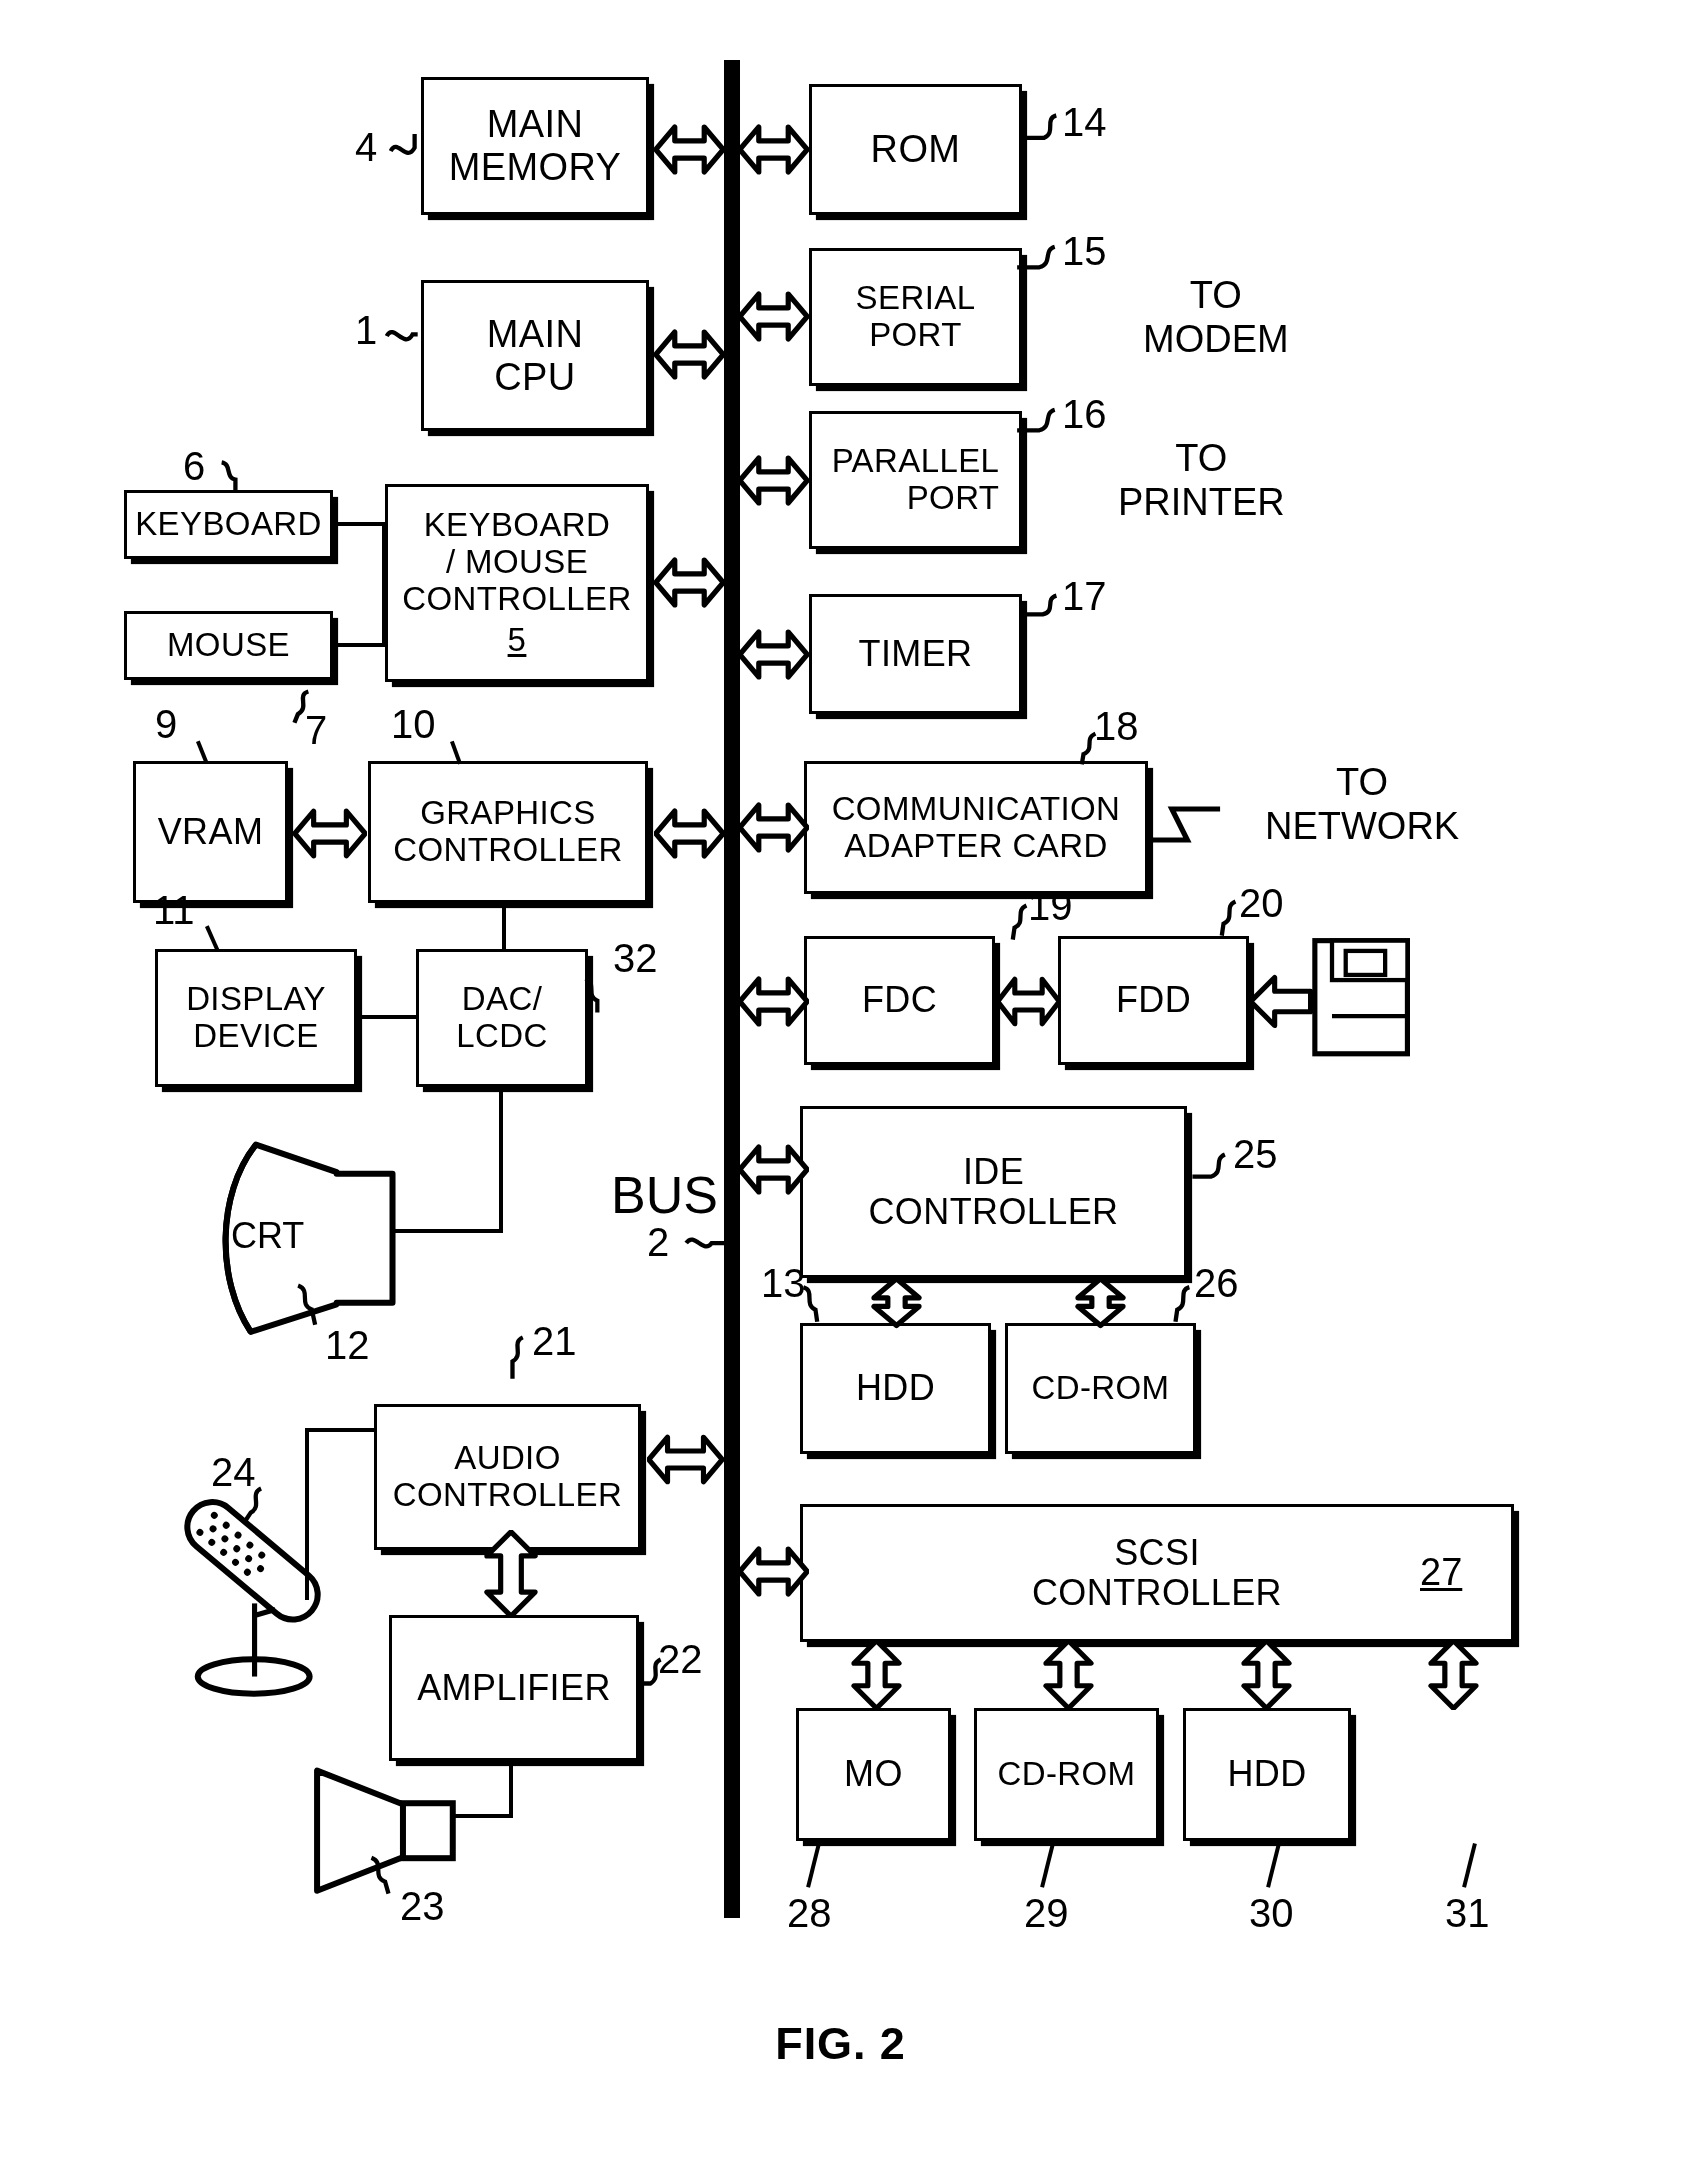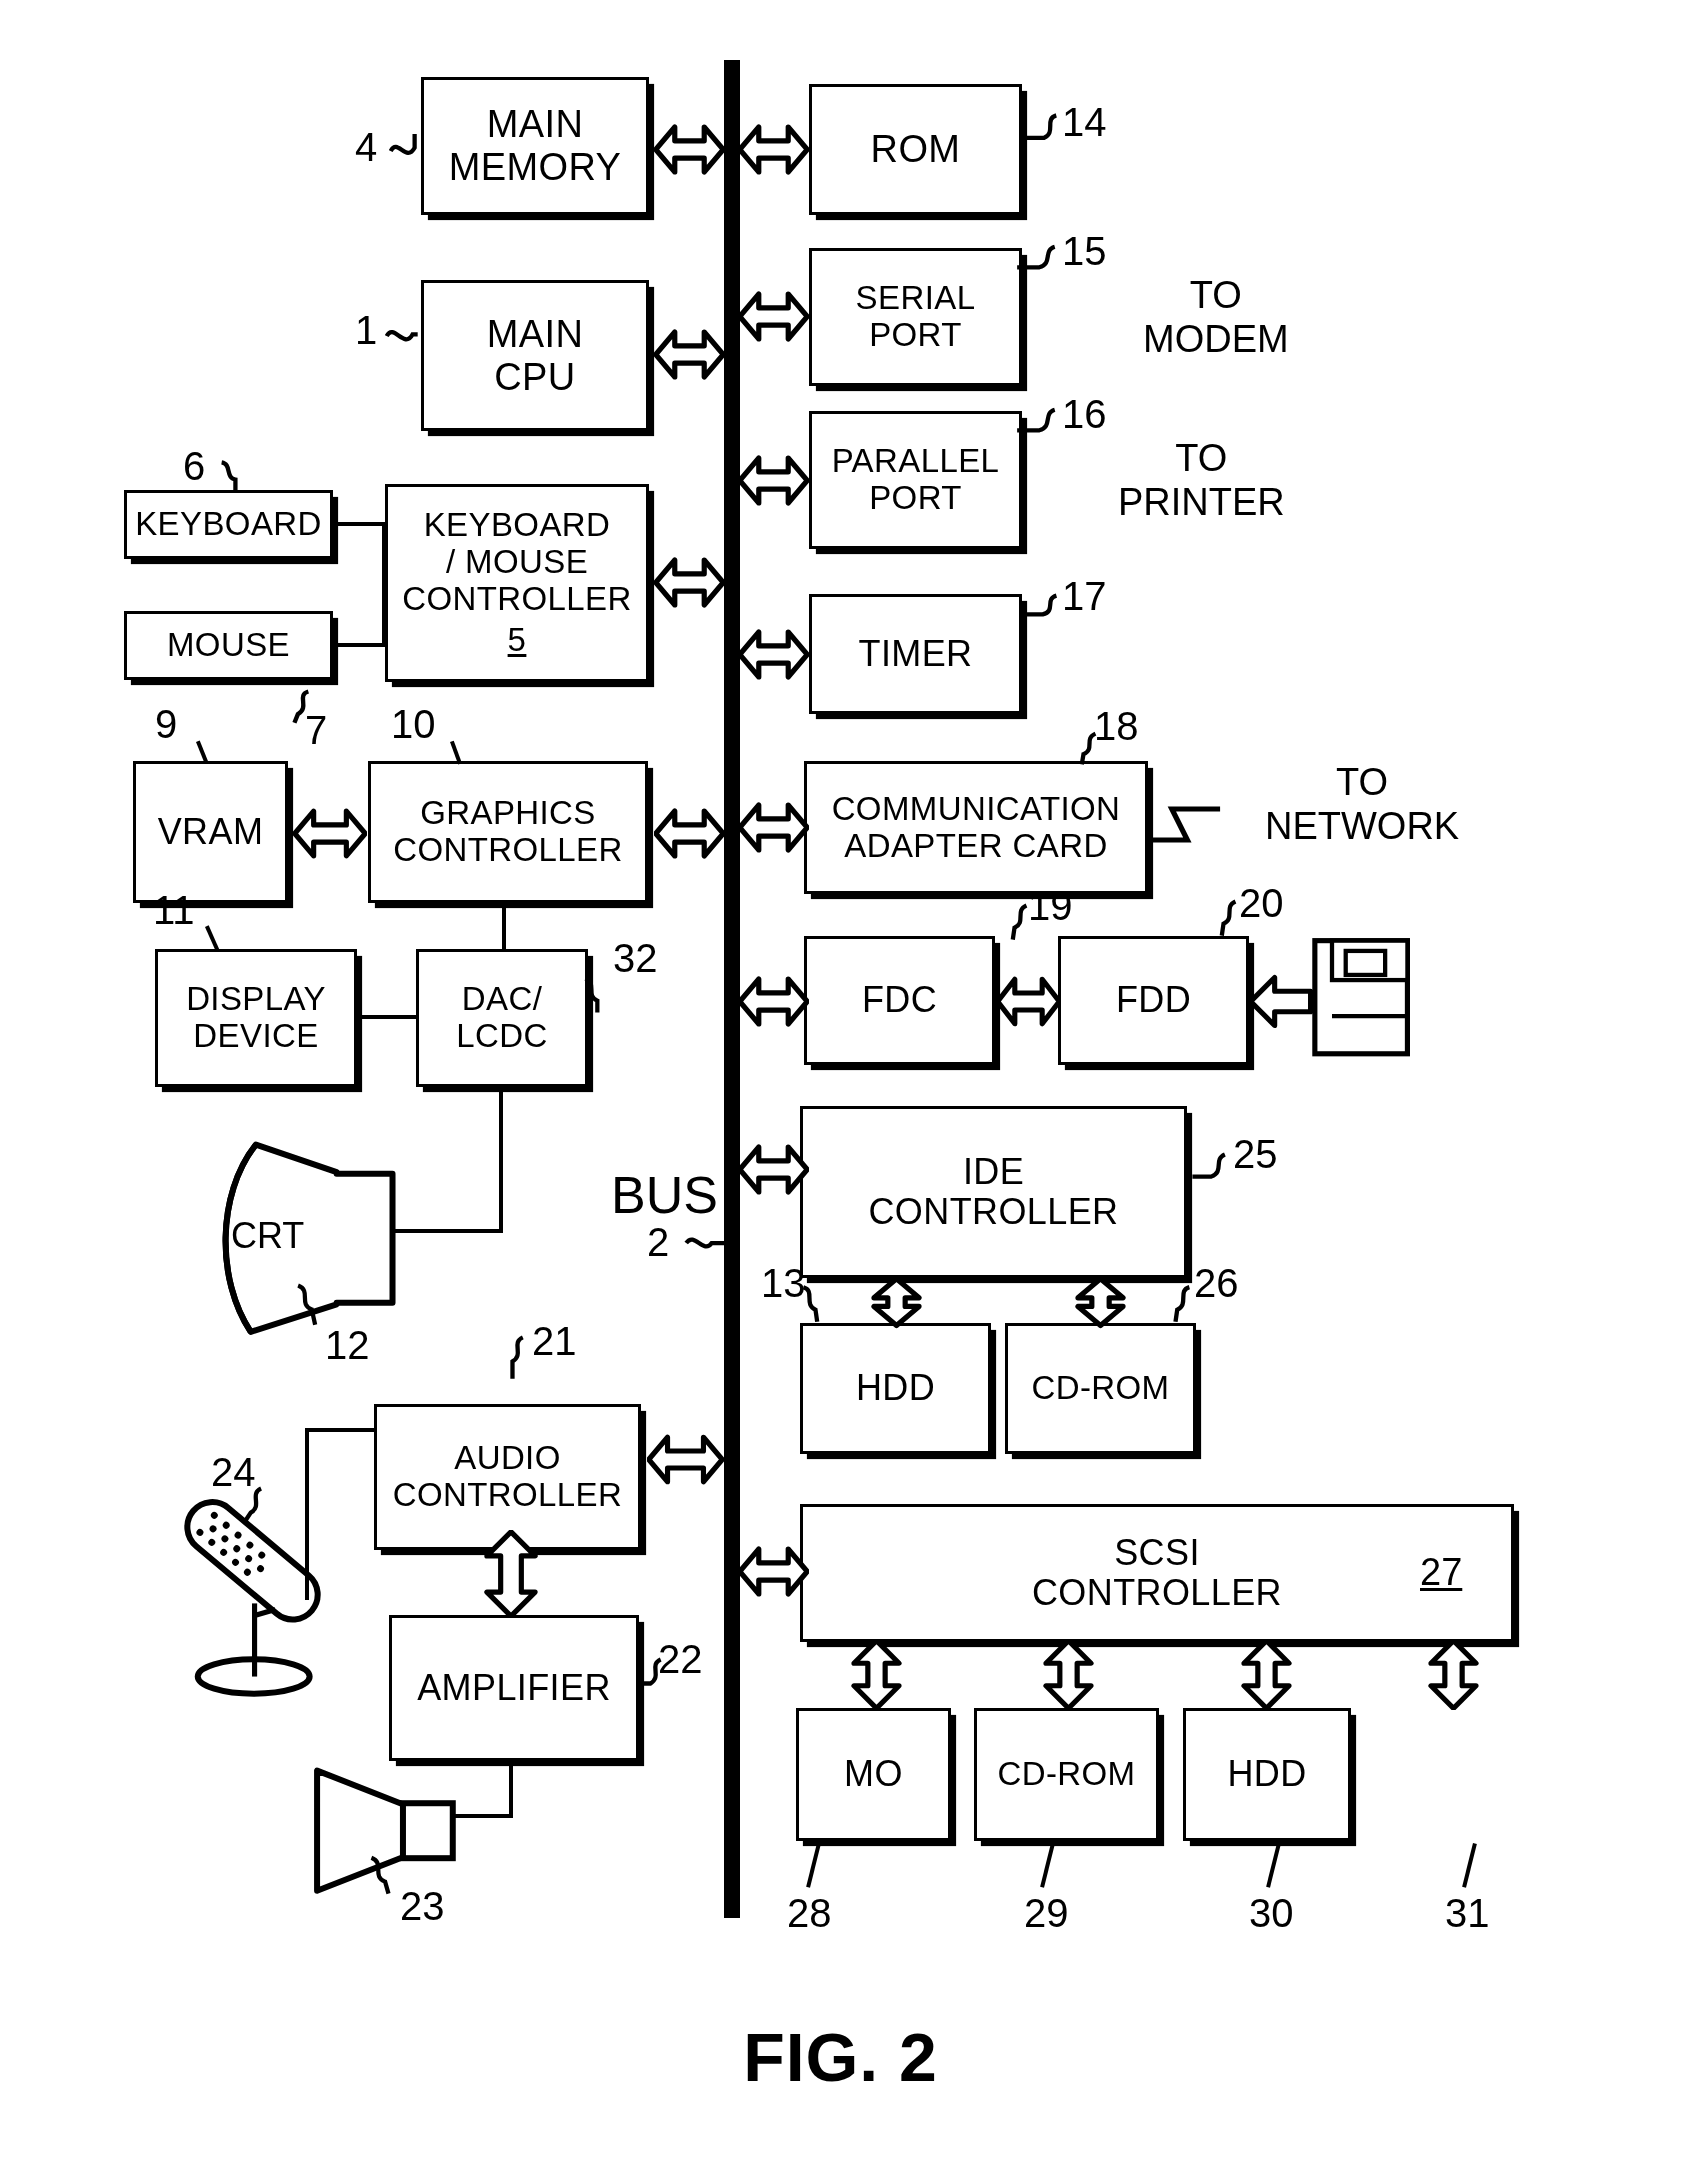--- a/index.html
+++ b/index.html
@@ -64,21 +64,21 @@
   
   .wire{position:absolute;background:#000;}
 
   
   .arrow{position:absolute;}
 
   
   #fig-caption{
     position:absolute;
     font-weight:bold;
-    font-size:68px;
+    font-size:45px;
     letter-spacing:0.9px;
   }
 </style>
 </head>
 <body>
 
 <div id="page">
 
   <div id="bus-bar" style="left:724px;top:60px;width:15.5px;height:1858px;"></div>
 
@@ -257,21 +257,21 @@
     <span class="lbl">SERIAL
 PORT</span>
   </div>
   <div class="ref" style="left:1062px;top:231px;"><span>15</span></div>
   <svg class="squig" style="left:1012px;top:243px;" width="53" height="40" viewBox="0 0 62 46">
     <path d="M50,4 C36,8 48,24 32,28 L6,28" stroke="#000" stroke-width="5" fill="none"></path>
   </svg>
   <div class="plain" style="left:1143px;top:274px;text-align:center;"><span>TO
 MODEM</span></div>
 
-  <div class="blk fs38" style="left:809px;top:411px;width:213px;height:138px;">
+  <div class="blk fs38" style="left:809px;top:411px;width:213px;height:138px;text-align:right;">
     <span class="lbl">PARALLEL
 PORT</span>
   </div>
   <div class="ref" style="left:1062px;top:394px;"><span>16</span></div>
   <svg class="squig" style="left:1012px;top:406px;" width="53" height="40" viewBox="0 0 62 46">
     <path d="M50,4 C36,8 48,24 32,28 L6,28" stroke="#000" stroke-width="5" fill="none"></path>
   </svg>
   <div class="plain" style="left:1118px;top:437px;text-align:center;"><span>TO
 PRINTER</span></div>
 

